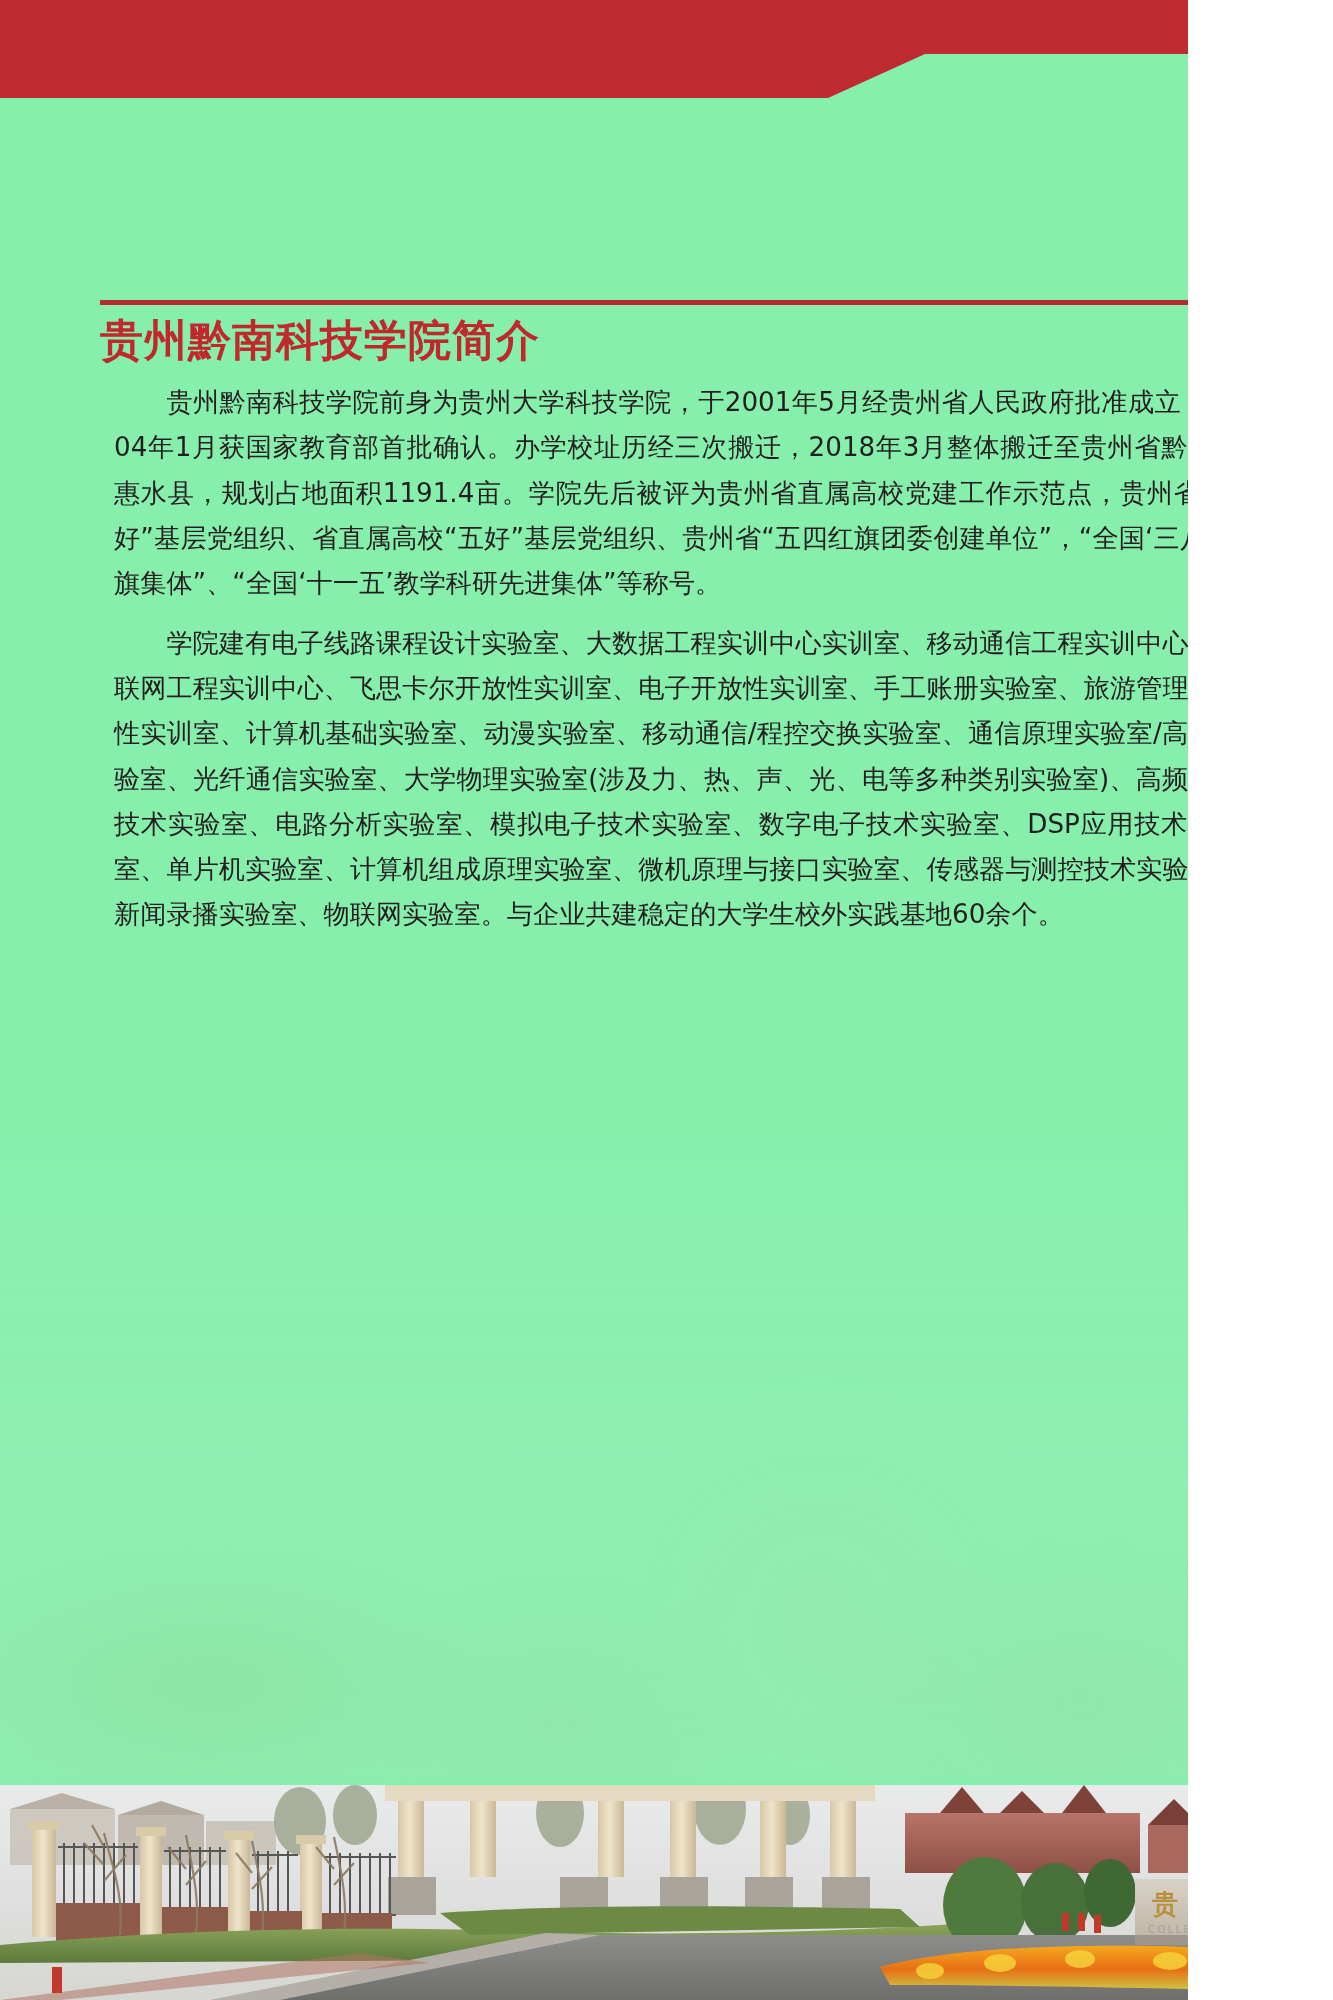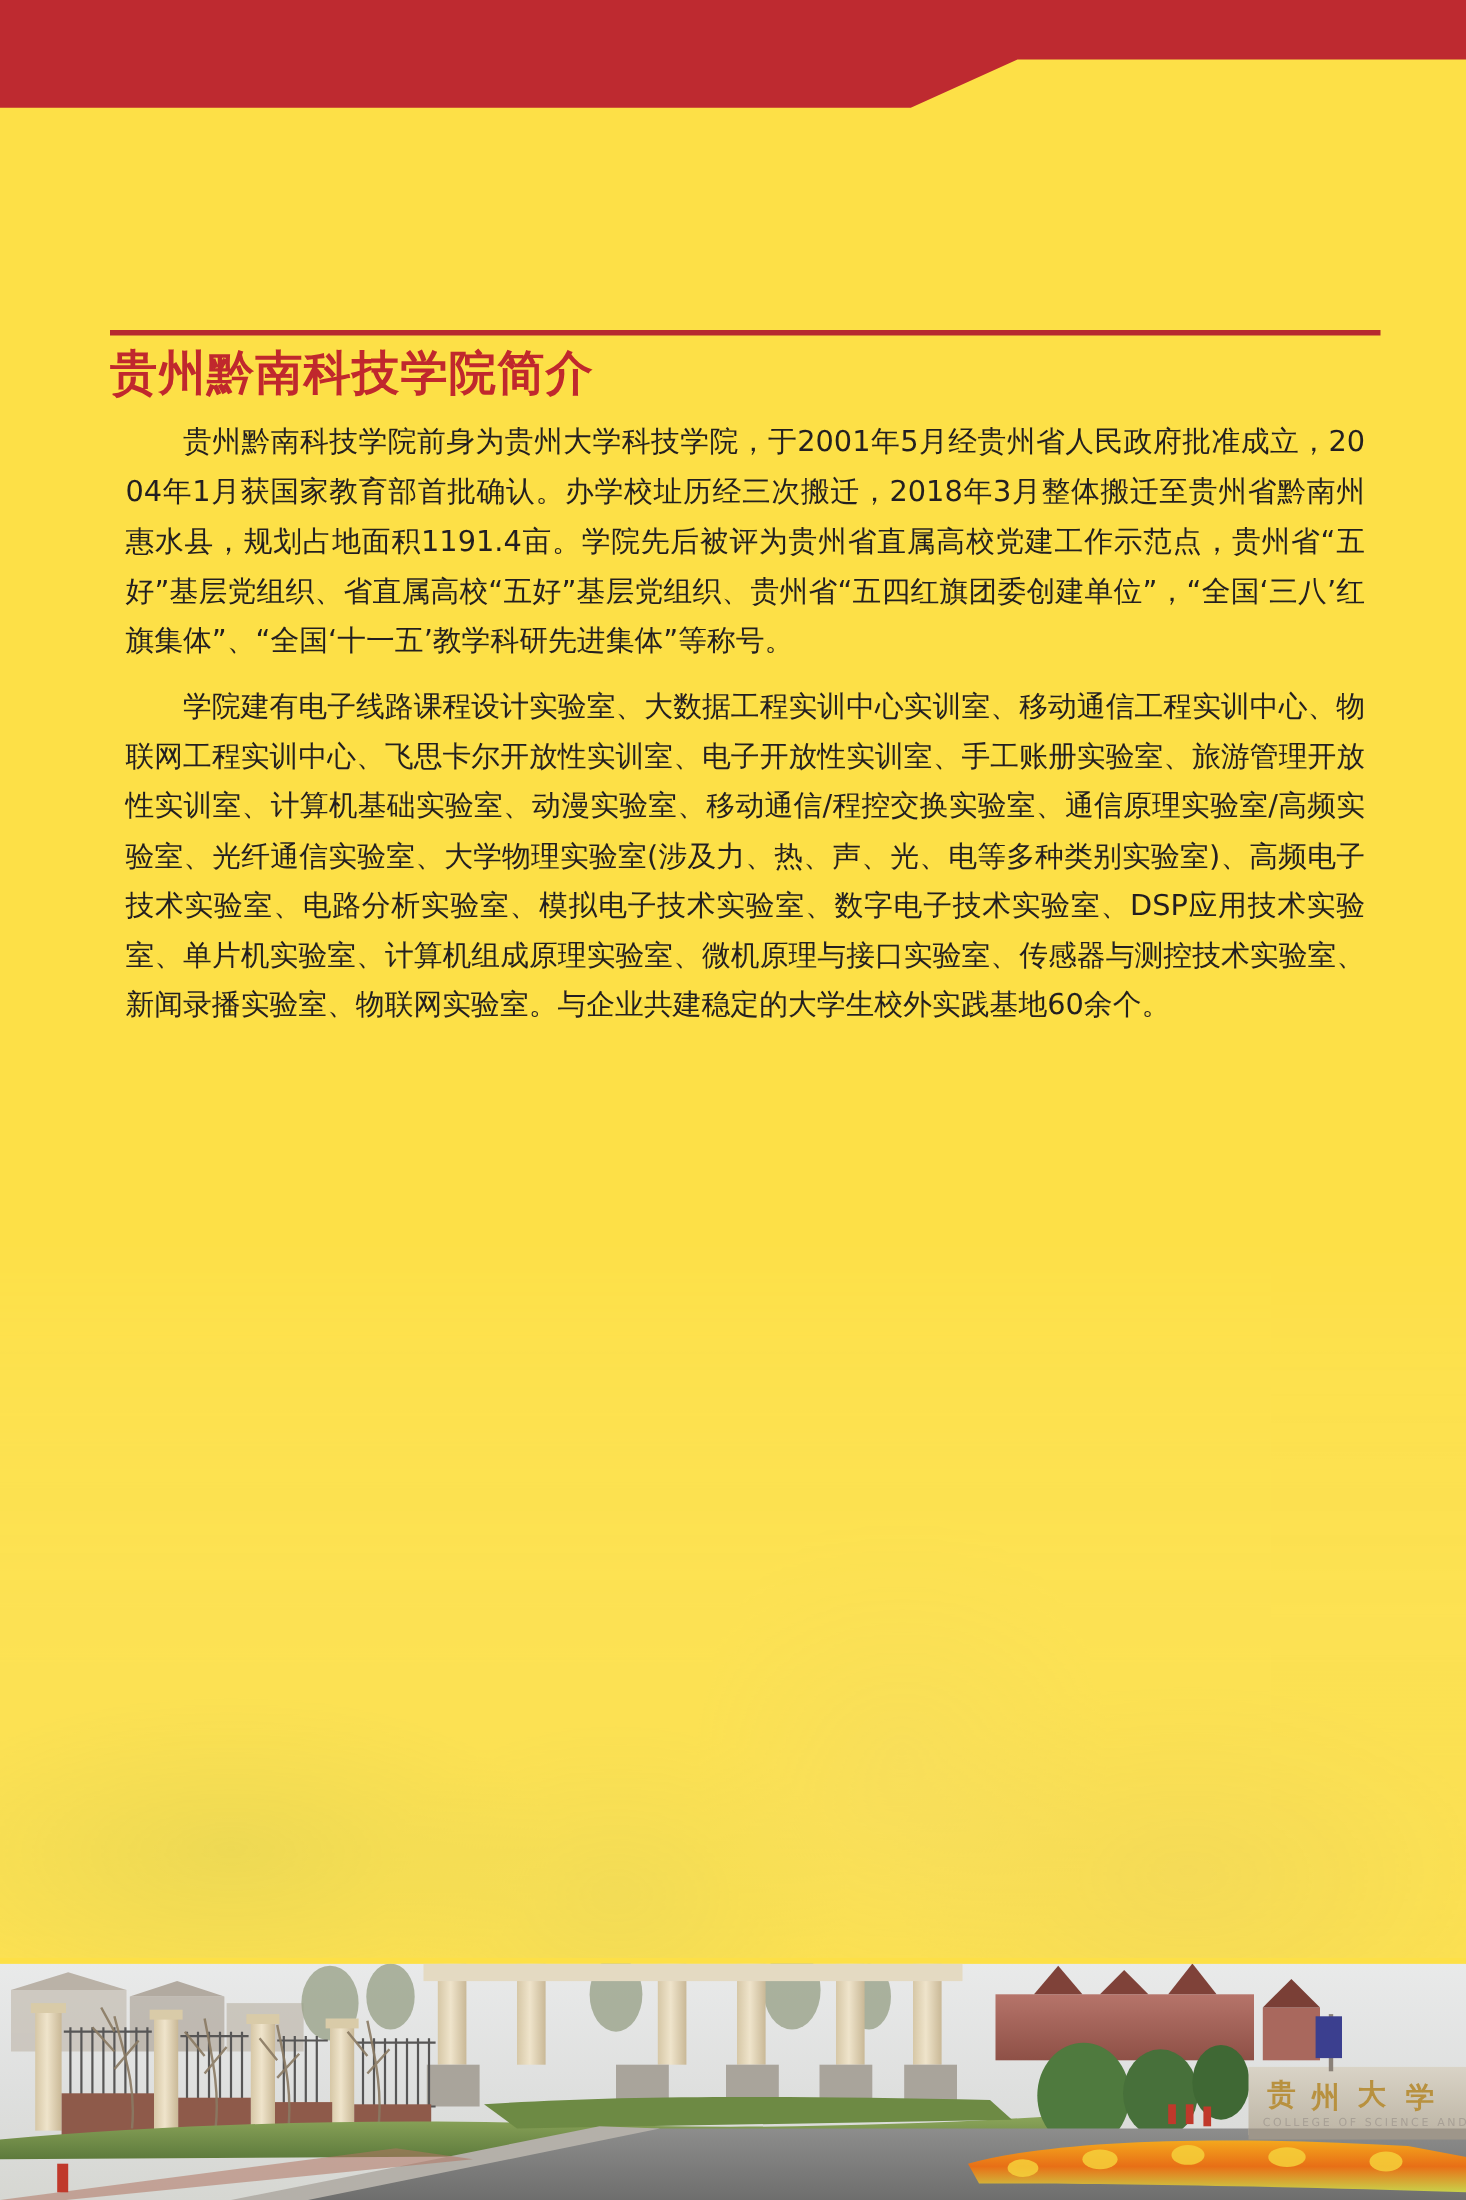--- a/index.html
+++ b/index.html
@@ -5,23 +5,23 @@
   html,body{margin:0;padding:0;}
   body{
     width:1333px;height:2000px;
     background:#ffffff;
     font-family:"Liberation Sans","DejaVu Sans",sans-serif;
     overflow:hidden;
     position:relative;
   }
   #page{
     position:absolute;inset:0;
-    width:1333px;height:2000px;
-    overflow:hidden;
-    background:#fde047;
+    width:1188px;height:2000px;
+    overflow:hidden;
+    background:#86efac;
   }
 
   
   .banner{
     position:absolute;top:0;left:0;
     width:1333px;height:100px;
     z-index:6;
     pointer-events:none;
   }
   .banner svg{display:block;width:1333px;height:100px;}

